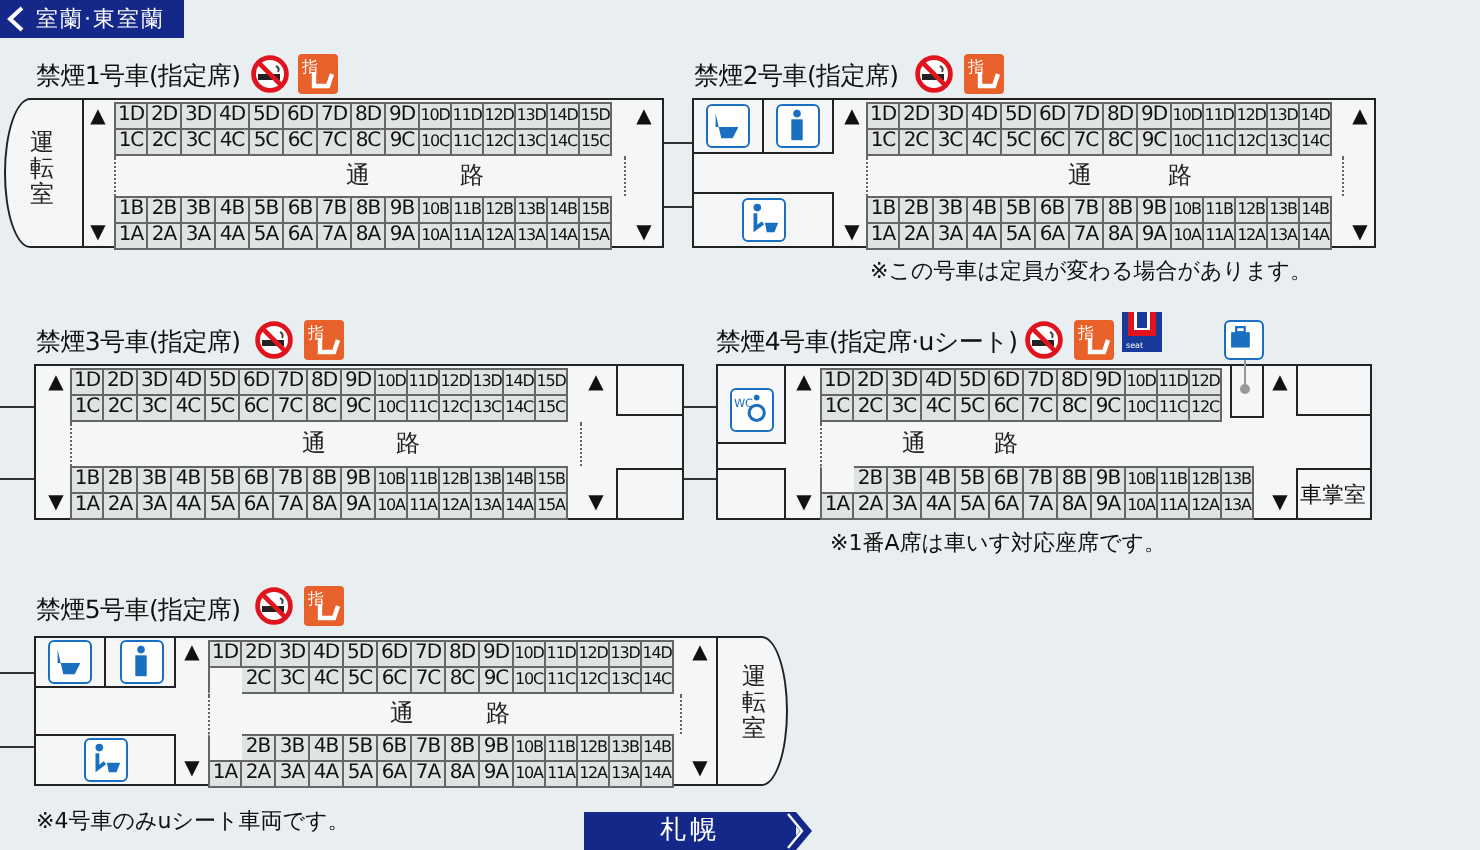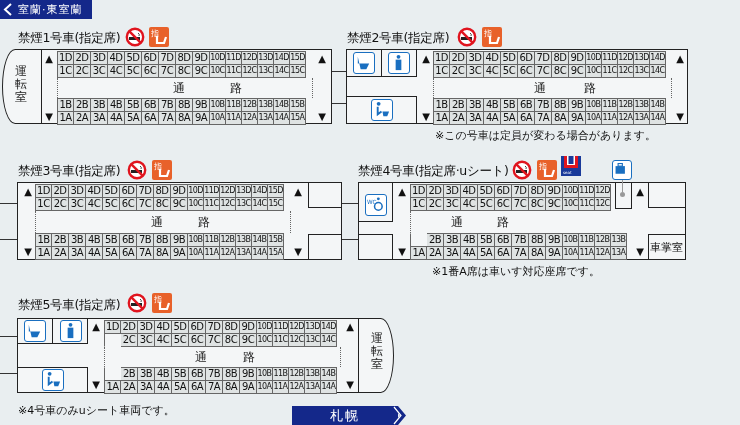--- a/index.html
+++ b/index.html
@@ -473,21 +473,21 @@
     <div class="seat" style="width: 17px;">5A</div>
     <div class="seat" style="width: 17px;">6A</div>
     <div class="seat" style="width: 17px;">7A</div>
     <div class="seat" style="width: 17px;">8A</div>
     <div class="seat" style="width: 17px;">9A</div>
     <div class="seat sm" style="width: 16px;">10A</div>
     <div class="seat sm" style="width: 16px;">11A</div>
     <div class="seat sm" style="width: 16px;">12A</div>
     <div class="seat sm" style="width: 16px;">13A</div>
   </div>
-<div class="note" style="left:432px;top:264px">※1番A席は車いす対応座席です。</div>
+<div class="note" style="left:415px;top:264px">※1番A席は車いす対応座席です。</div>
 
 <div class="car-title" style="left:18px;top:297px">禁煙5号車(指定席)</div>
 <svg class="icon-badge" style="left:127px;top:293px">
     <use href="#nosmoke"></use>
   </svg>
 <svg class="icon-badge" style="left:152px;top:293px">
     <use href="#reserved"></use>
   </svg>
 
 <div class="conn" style="left:0px;top:336px;width:18px"></div>

